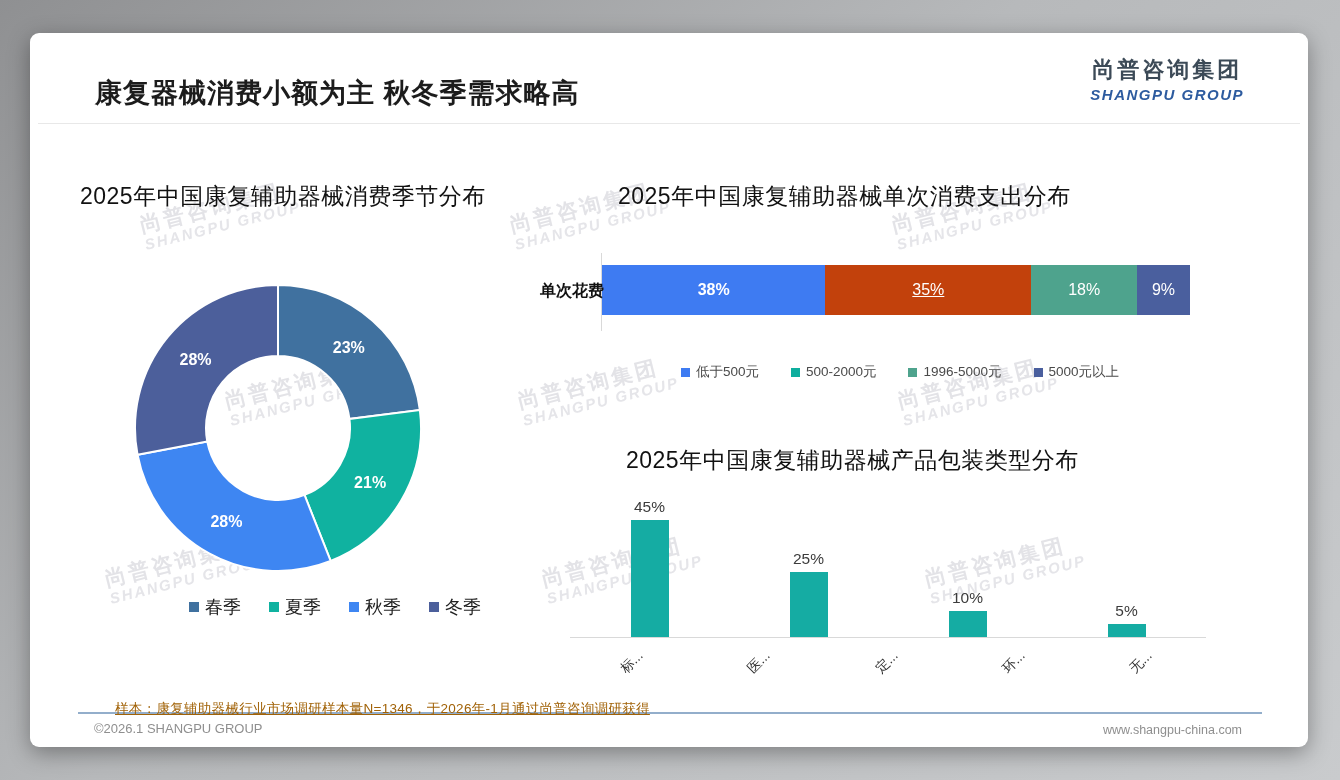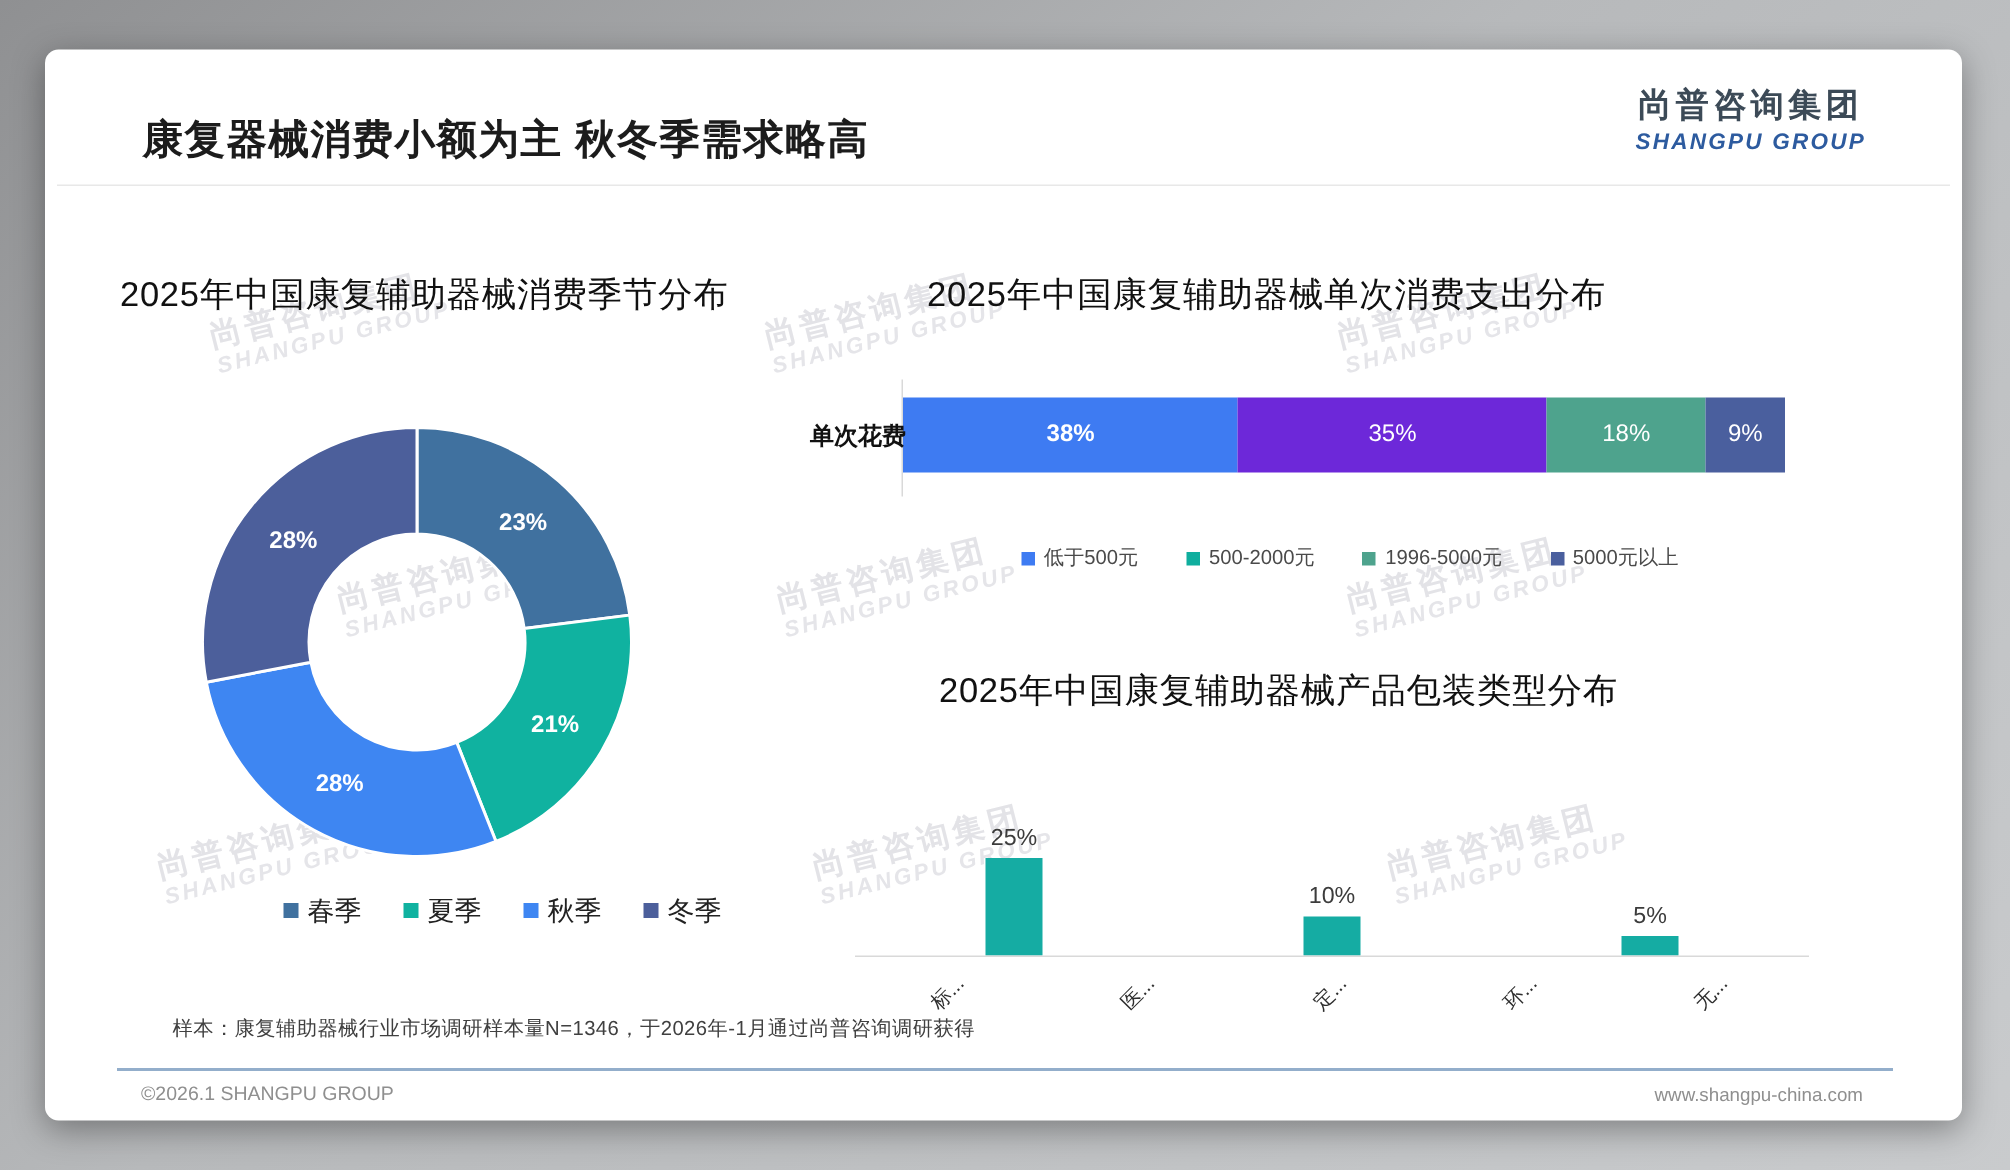--- a/index.html
+++ b/index.html
@@ -49,21 +49,21 @@
   
   #pkg-plot { position: absolute; left: 540px; top: 468px; width: 636px; height: 136px; display: flex; justify-content: space-around; align-items: flex-end; z-index: 1; }
   .pkg-slot { width: 127px; display: flex; flex-direction: column; align-items: center; justify-content: flex-end; }
   .pkg-value { font-size: 15.5px; color: #3c3c3c; margin-bottom: 4px; }
   .pkg-bar { width: 38px; }
   .pkg-baseline { position: absolute; left: 540px; top: 604px; width: 636px; border-top: 1px solid #d9d9d9; z-index: 1; }
   #pkg-xlabels { position: absolute; left: 540px; top: 616px; width: 636px; display: flex; justify-content: space-around; z-index: 1; }
   #pkg-xlabels .xl-slot { width: 127px; display: flex; justify-content: center; }
   #pkg-xlabels .xl { font-size: 13.5px; color: #2e2e2e; transform: rotate(-45deg) translate(-4px, 2px); white-space: nowrap; }
   
-  .footnote { position: absolute; left: 85px; top: 644px; font-size: 13.5px; color: #404040; letter-spacing: 0.3px; z-index: 2; }
+  .footnote { position: absolute; left: 85px; top: 667px; font-size: 13.5px; color: #a16207; letter-spacing: 0.3px; z-index: 2; text-decoration: underline; }
   .foot-rule { position: absolute; left: 48px; top: 679px; width: 1184px; border-top: 2px solid #93aecb; z-index: 1; }
   .footer-left  { position: absolute; left: 64px; top: 688px; font-size: 13px; color: #8f8f8f; z-index: 2; }
   .footer-right { position: absolute; right: 66px; top: 690px; font-size: 12.5px; color: #8f8f8f; z-index: 2; }
 </style>
 </head>
 <body>
 
 <div class="slide">
 
   <div id="wm-layer">
@@ -140,21 +140,21 @@
         <span class="lg-swatch" style="background: rgb(76, 95, 155);"></span>
         <span>冬季</span>
       </span>
     </div>
 
   <div class="chart-title" id="stack-title">2025年中国康复辅助器械单次消费支出分布</div>
   <div class="stack-label">单次花费</div>
   <div class="stack-axis"></div>
   <div id="stack-bar">
       <div class="seg" style="width: 38%; background: rgb(62, 123, 242);">38%</div>
-      <div class="seg" style="width: 35%; background: #6d28d9;">35%</div>
+      <div class="seg" style="width: 35%; background: #c2410c; text-decoration: underline;">35%</div>
       <div class="seg" style="width: 18%; background: rgb(78, 163, 141);">18%</div>
       <div class="seg" style="width: 9%; background: rgb(74, 95, 158);">9%</div>
     </div>
   <div class="legend" id="stack-legend">
       <span class="lg-item">
         <span class="lg-swatch" style="background: rgb(62, 123, 242);"></span>
         <span>低于500元</span>
       </span>
       <span class="lg-item">
         <span class="lg-swatch" style="background: rgb(15, 174, 158);"></span>
@@ -165,20 +165,24 @@
         <span>1996-5000元</span>
       </span>
       <span class="lg-item">
         <span class="lg-swatch" style="background: rgb(74, 95, 158);"></span>
         <span>5000元以上</span>
       </span>
     </div>
 
   <div class="chart-title" id="pkg-title">2025年中国康复辅助器械产品包装类型分布</div>
   <div id="pkg-plot">
+      <div class="pkg-slot">
+        <div class="pkg-value">45%</div>
+        <div class="pkg-bar" style="height: 117px; background: rgb(21, 172, 163);"></div>
+      </div>
       <div class="pkg-slot">
         <div class="pkg-value">25%</div>
         <div class="pkg-bar" style="height: 65px; background: rgb(21, 172, 163);"></div>
       </div>
       <div class="pkg-slot">
         <div class="pkg-value">10%</div>
         <div class="pkg-bar" style="height: 26px; background: rgb(21, 172, 163);"></div>
       </div>
       <div class="pkg-slot">
         <div class="pkg-value">5%</div>

